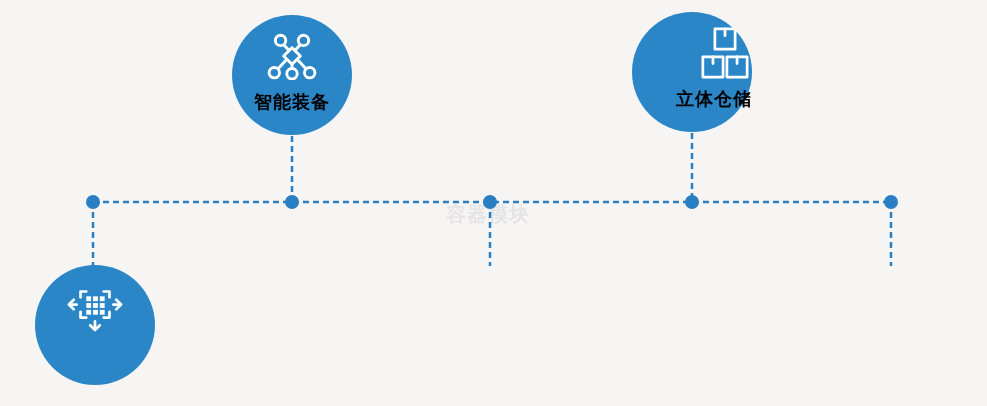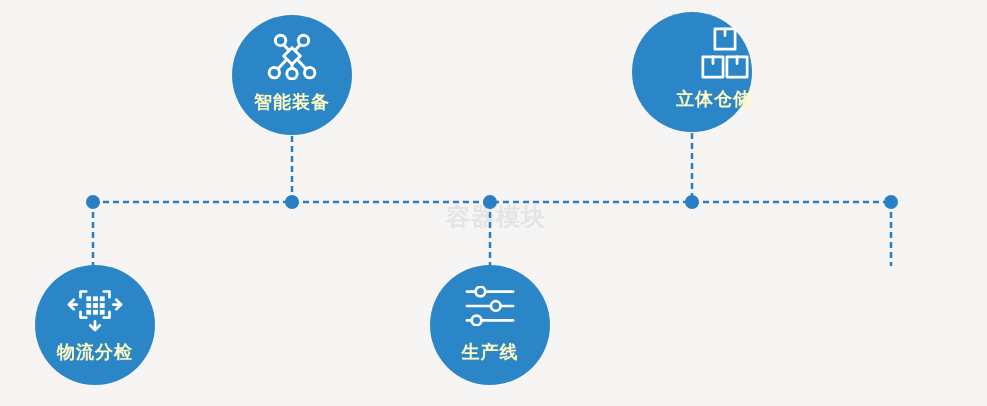--- a/index.html
+++ b/index.html
@@ -17,21 +17,21 @@
     width: 987px;
     height: 406px;
     background: var(--bg);
     overflow: hidden;
   }
 
   .watermark {
     position: absolute;
     left: 446px;
     top: 201px;
-    font-size: 24px;
+    font-size: 20px;
     font-weight: bold;
     letter-spacing: 1px;
     color: var(--watermark);
     z-index: 0;
     user-select: none;
   }
 
   .connectors {
     position: absolute;
     inset: 0;
@@ -58,21 +58,21 @@
     z-index: 2;
   }
   .node .icon-box {
     height: 52px;
     display: flex;
     align-items: center;
     justify-content: center;
   }
   .node .label {
     margin-top: 8px;
-    color: #fef9c3;
+    color: #000000;
     font-size: 18px;
     font-weight: bold;
     letter-spacing: 1px;
     white-space: nowrap;
   }
 
   .node-smart-equipment   { left: 232px; top: 15px; }
   .node-stereo-warehouse  { left: 632px; top: 12px; align-items: flex-end; }
   .node-logistics-sorting { left: 35px;  top: 265px; }
   .node-production-line   { left: 430px; top: 265px; }
@@ -162,33 +162,17 @@
             <rect x="34" y="19" width="5" height="5"></rect>
           <rect x="20" y="26" width="5" height="5"></rect>
             <rect x="27" y="26" width="5" height="5"></rect>
             <rect x="34" y="26" width="5" height="5"></rect>
           <rect x="20" y="33" width="5" height="5"></rect>
             <rect x="27" y="33" width="5" height="5"></rect>
             <rect x="34" y="33" width="5" height="5"></rect>
         </g>
       </svg>
     </span>
-    <span class="label">物流分检</span>
   </div>
 
-  <div class="node node-production-line">
-    <span class="icon-box">
-      <svg viewBox="0 0 52 40" width="50" height="40">
-        <g class="ic">
-          <path d="M2 5 H50"></path>
-            <circle class="fill-node" cx="16" cy="5" r="5"></circle>
-          <path d="M2 20 H50"></path>
-            <circle class="fill-node" cx="32" cy="20" r="5"></circle>
-          <path d="M2 35 H50"></path>
-            <circle class="fill-node" cx="12" cy="35" r="5"></circle>
-        </g>
-      </svg>
-    </span>
-    <span class="label">生产线</span>
-  </div>
 
 
 </div>
 
 </body></html>

